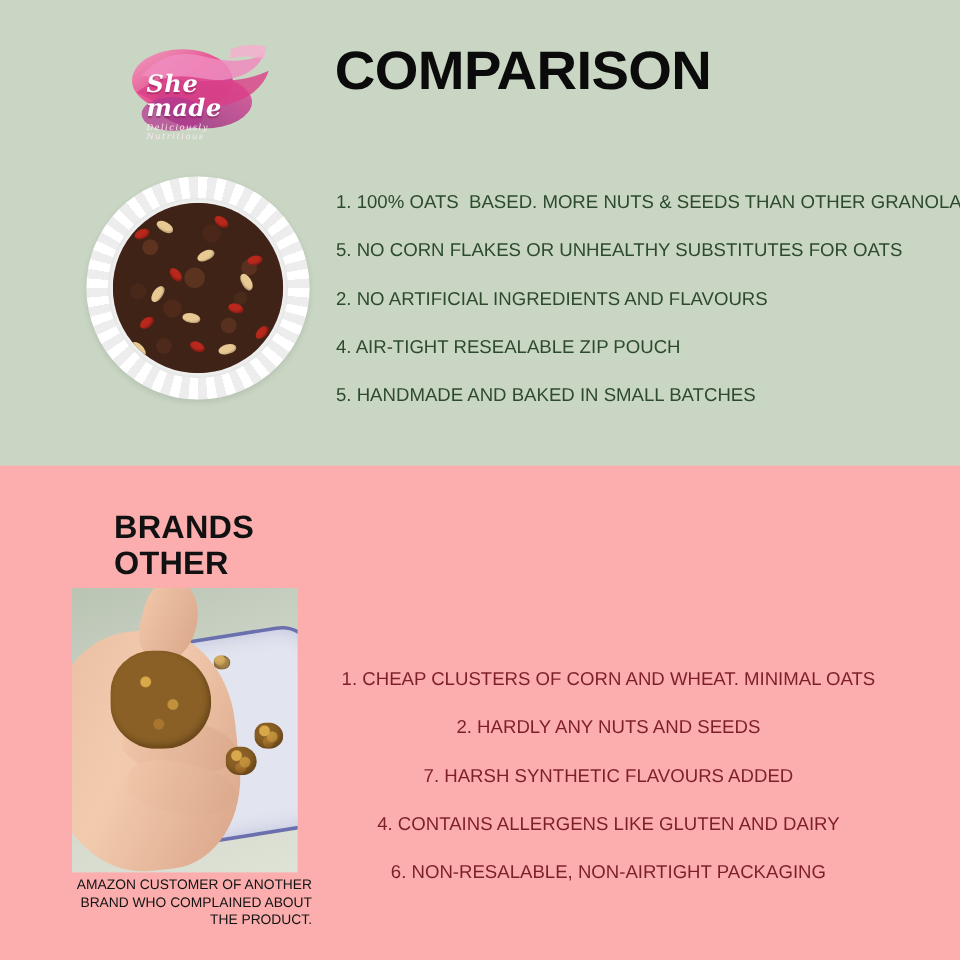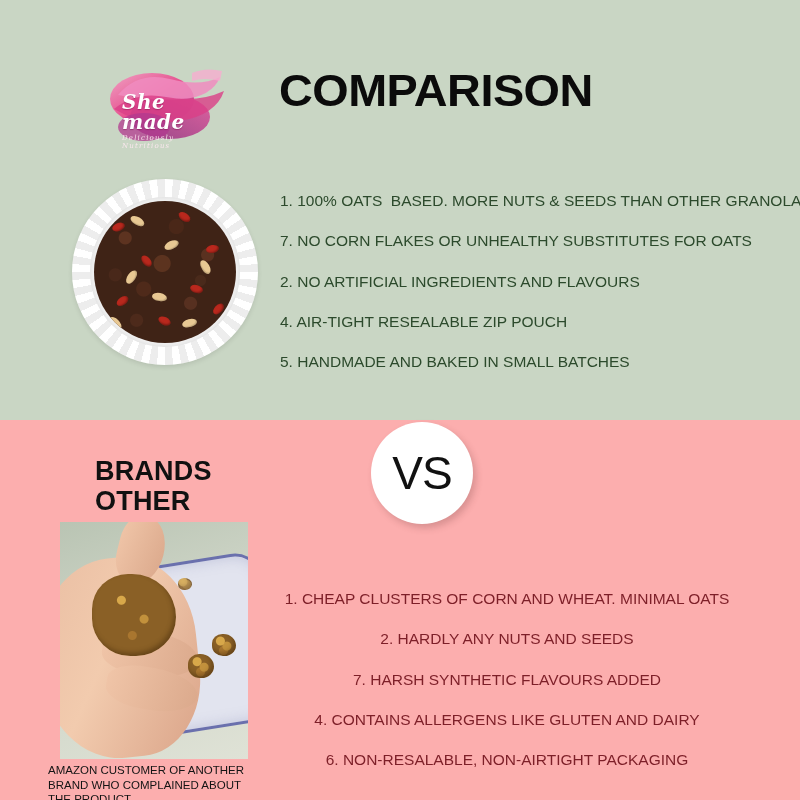--- a/index.html
+++ b/index.html
@@ -5,21 +5,21 @@
   * { margin:0; padding:0; box-sizing:border-box; }
   html, body { width:800px; height:800px; }
   body {
     font-family: "Liberation Sans", sans-serif;
     position:relative;
     overflow:hidden;
     background:#c9d6c4;
   }
 
   
-  #infographic { position:absolute; inset:0;margin-top:32px; }
+  #infographic { position:absolute; inset:0; }
 
   .panel-top {
     position:absolute; left:0; top:0; width:800px; height:388px;
     background:#c9d6c4;
   }
   .panel-bottom {
     position:absolute; left:0; top:388px; width:800px; height:412px;
     background:#fcaeae;
   }
 
@@ -167,21 +167,21 @@
     box-shadow:inset -2px -3px 5px rgba(60,36,8,.45);
   }
   .c-main { left:32px; top:52px; width:84px; height:82px; }
   .c-s1 { left:128px; top:132px; width:26px; height:24px; }
   .c-s2 { left:152px; top:112px; width:24px; height:22px; }
   .c-s3 { left:118px; top:56px; width:14px; height:12px; opacity:.85; }
 
   
   .caption {
     position:absolute; left:48px; top:731px; width:212px;
-    text-align:left; color:#141414;
+    text-align:right; color:#141414;
     font-size:11.5px; line-height:1.28; font-weight:normal;
   }
 </style>
 </head>
 <body>
 
 <div id="infographic">
 
   <div class="panel-top">
 
@@ -232,21 +232,21 @@
             <span class="almond" style="left:58px;top:92px;transform:rotate(10deg);"></span>
             <span class="almond" style="left:88px;top:118px;transform:rotate(-15deg);"></span>
             <span class="almond" style="left:14px;top:118px;transform:rotate(45deg);"></span>
           </div>
         </div>
       </div>
     </div>
 
     <div class="list list-top">
       <div class="list-item">1. 100% OATS  BASED. MORE NUTS &amp; SEEDS THAN OTHER GRANOLAS</div>
-      <div class="list-item">7. NO CORN FLAKES OR UNHEALTHY SUBSTITUTES FOR OATS</div>
+      <div class="list-item">5. NO CORN FLAKES OR UNHEALTHY SUBSTITUTES FOR OATS</div>
       <div class="list-item">2. NO ARTIFICIAL INGREDIENTS AND FLAVOURS</div>
       <div class="list-item">4. AIR-TIGHT RESEALABLE ZIP POUCH</div>
       <div class="list-item">5. HANDMADE AND BAKED IN SMALL BATCHES</div>
     </div>
   </div>
 
   <div class="panel-bottom"></div>
 
   <div class="title-other-brands">
     <div>BRANDS</div>
@@ -268,17 +268,14 @@
   <div class="caption">AMAZON CUSTOMER OF ANOTHER BRAND WHO COMPLAINED ABOUT THE PRODUCT.</div>
 
   <div class="list list-bottom">
     <div class="list-item">1. CHEAP CLUSTERS OF CORN AND WHEAT. MINIMAL OATS</div>
     <div class="list-item">2. HARDLY ANY NUTS AND SEEDS</div>
     <div class="list-item">7. HARSH SYNTHETIC FLAVOURS ADDED</div>
     <div class="list-item">4. CONTAINS ALLERGENS LIKE GLUTEN AND DAIRY</div>
     <div class="list-item">6. NON-RESALABLE, NON-AIRTIGHT PACKAGING</div>
   </div>
 
-  <div class="vs-badge">
-    <span class="vs-text">VS</span>
-  </div>
 
 </div>
 
 </body></html>

